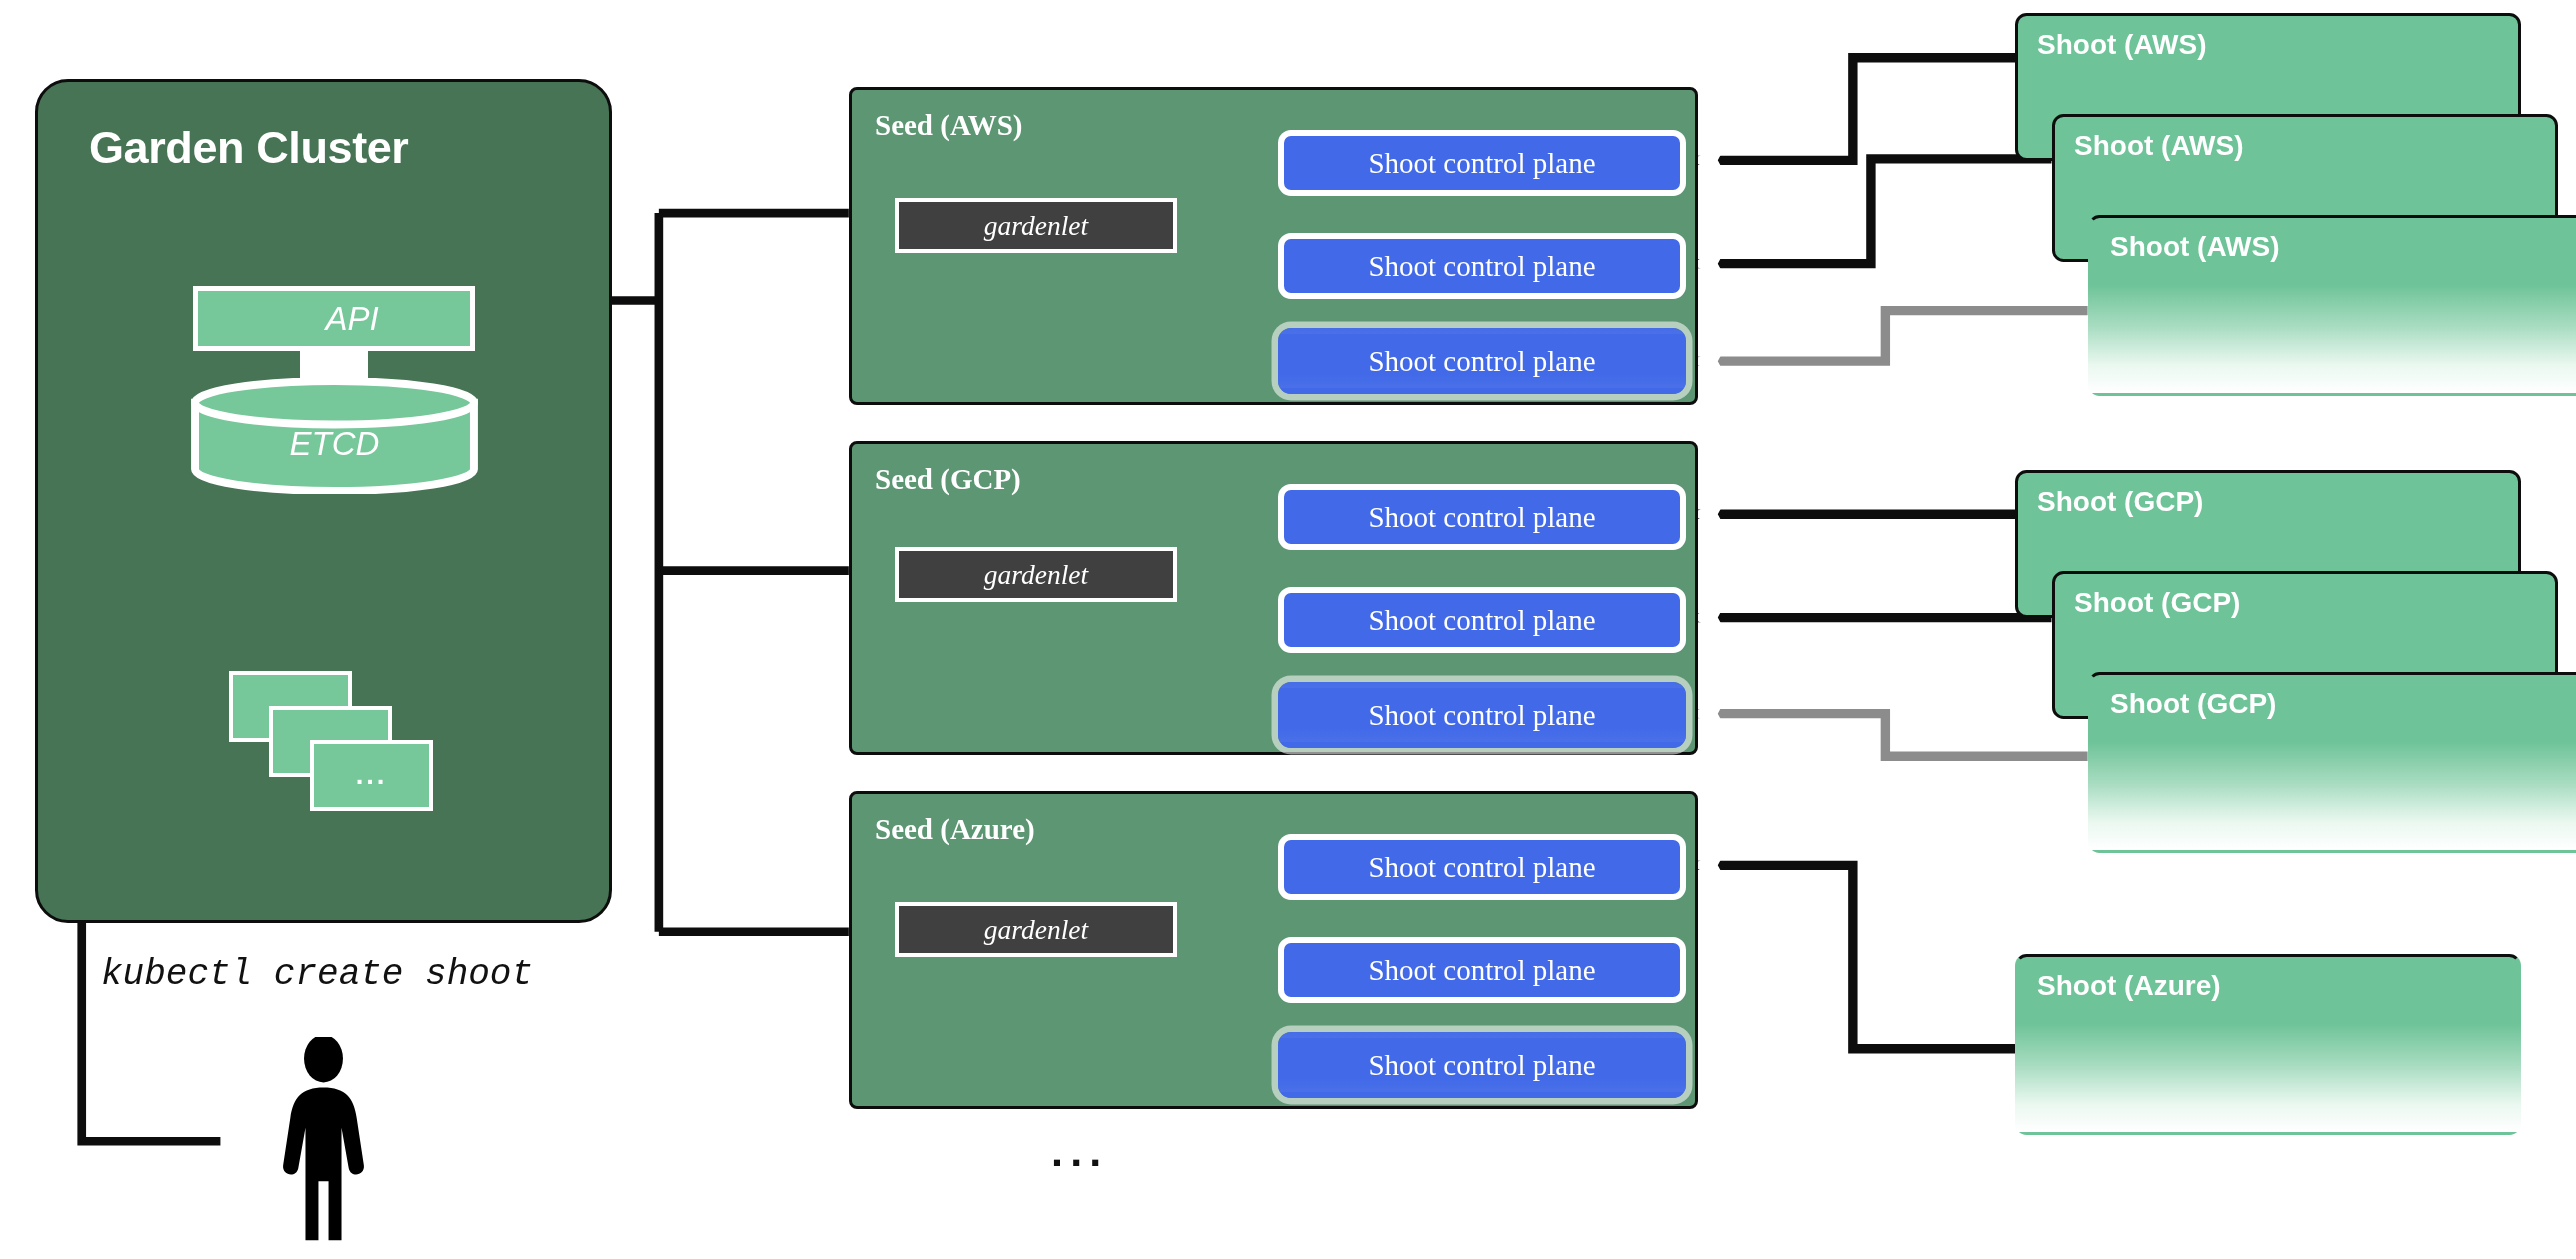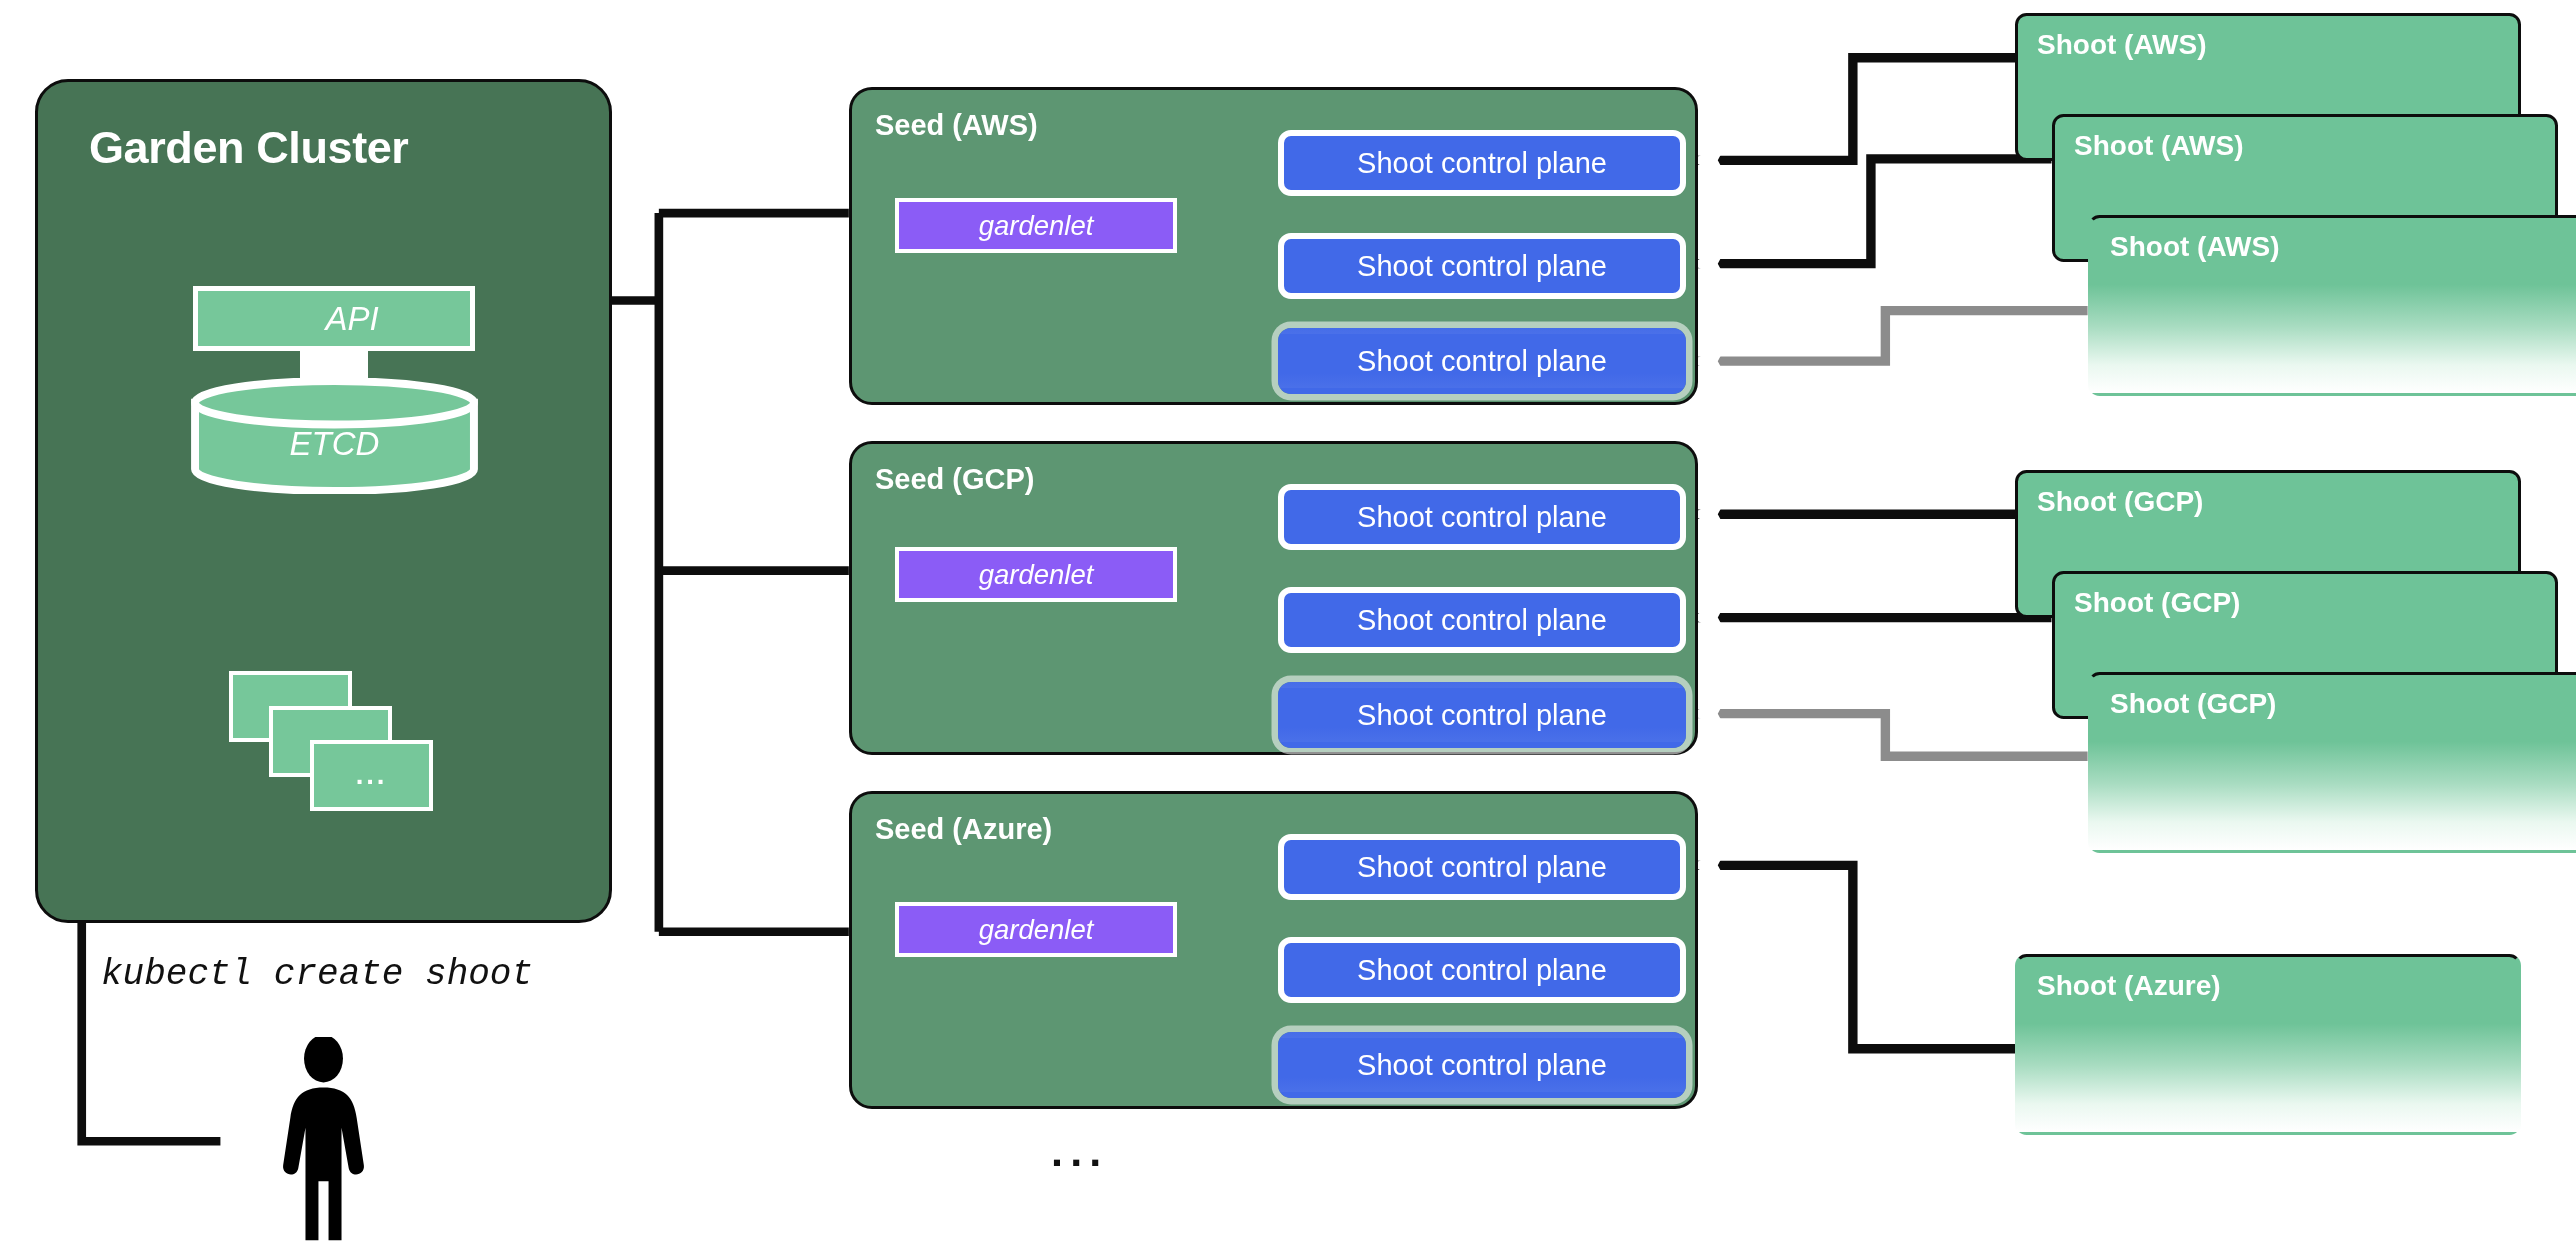--- a/index.html
+++ b/index.html
@@ -39,29 +39,30 @@
     position:absolute;width:123px;height:71px;background:#76c79a;border:4.3px solid #ffffff;
     box-sizing:border-box;
   }
   .mini-card.c1{left:0px;top:0px;}
   .mini-card.c2{left:40px;top:35px;}
   .mini-card.c3{left:81px;top:69px;display:flex;align-items:center;justify-content:center;
     color:#ffffff;font-size:27.5px;font-weight:bold;letter-spacing:2.9px;line-height:0.6;}
 
   
   .seed{
-    position:absolute;background:#5d9672;border:3.6px solid #0d0d0d;border-radius:23px;
+    position:absolute;background:#5d9672;border:3.6px solid #0d0d0d;border-radius:8px;
     box-sizing:border-box;
+    font-family:Liberation Serif, serif;
   }
   .seed-title{
     position:absolute;left:23px;top:19px;color:#ffffff;font-size:29px;font-weight:bold;
     white-space:nowrap;
   }
   .gardenlet{
-    position:absolute;width:282px;height:55px;background:#8b5cf6;border:4.3px solid #ffffff;
+    position:absolute;width:282px;height:55px;background:#404040;border:4.3px solid #ffffff;
     box-sizing:border-box;display:flex;align-items:center;justify-content:center;
     font-style:italic;font-size:27.5px;color:#ffffff;
   }
   .scp{
     position:absolute;left:426px;width:408px;height:66px;background:#4169e8;
     border:6.5px solid #ffffff;border-radius:13px;box-sizing:border-box;
     display:flex;align-items:center;justify-content:center;
     color:#ffffff;font-size:29px;white-space:nowrap;
   }
   .scp.faded{

